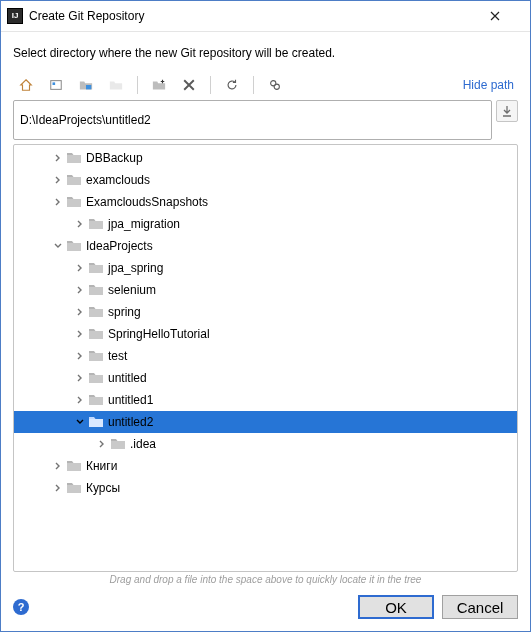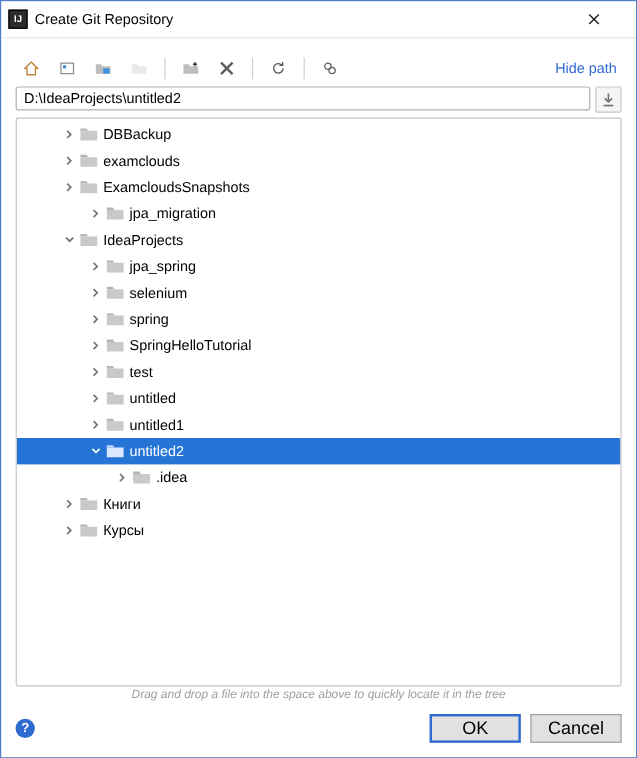--- a/index.html
+++ b/index.html
@@ -10,30 +10,30 @@
   .titlebar .title { margin-left:6px; font-size:12px; color:#000; flex:1; }
   .titlebar .close { width:46px; height:30px; display:flex; align-items:center; justify-content:center; font-size:13px; color:#222; }
   .content { flex:1; display:flex; flex-direction:column; padding:10px 12px 0 12px; }
   .instruction { font-size:12px; color:#000; padding:4px 0 10px 0; }
   .toolbar { display:flex; align-items:center; gap:4px; padding:4px 0; }
   .toolbar .tbtn { width:26px; height:22px; display:flex; align-items:center; justify-content:center; color:#6e6e6e; border-radius:2px; }
   .toolbar .sep { width:1px; height:18px; background:#d0d0d0; margin:0 4px; }
   .toolbar .spacer { flex:1; }
   .toolbar .link { color:#2e6bd0; font-size:12px; padding:0 4px; }
   .path-row { display:flex; align-items:stretch; }
-  .path-input { flex:1; height:20px; border:1px solid #afafaf; border-radius:2px; padding:2px 6px; font-size:12px; font-family:inherit; color:#000; outline:none; box-sizing:border-box; }
+  .path-input { flex:1; height:40px; border:1px solid #afafaf; border-radius:2px; padding:2px 6px; font-size:12px; font-family:inherit; color:#000; outline:none; box-sizing:border-box; }
   .path-btn { width:22px; height:22px; margin-left:4px; border:1px solid #c5c5c5; background:#f5f5f5; display:flex; align-items:center; justify-content:center; border-radius:2px; color:#6e6e6e; box-sizing:border-box; }
   .tree-wrap { flex:1; border:1px solid #c5c5c5; margin-top:4px; border-radius:2px; overflow:hidden; display:flex; flex-direction:column; }
   .tree { flex:1; overflow:auto; padding:2px 0; }
   .tree-row { display:flex; align-items:center; height:22px; padding-right:4px; white-space:nowrap; }
   .tree-row .chev { width:16px; display:flex; align-items:center; justify-content:center; color:#737373; font-size:9px; }
   .tree-row .folder { width:16px; height:14px; margin-right:4px; display:inline-flex; }
   .tree-row .label { font-size:12px; color:#000; }
   .tree-row.selected { background:#2675d6; }
-  .tree-row.selected .label, .tree-row.selected .chev { color:#ffffff; }
+  .tree-row.selected .label, .tree-row.selected .chev { color:#000000; }
   .hint { text-align:center; font-size:10px; color:#9e9e9e; padding:2px 0 0 0;font-style:italic; }
   .buttons { display:flex; align-items:center; padding:10px 12px 12px 12px; gap:8px; }
   .help-icon { width:16px; height:16px; border-radius:50%; background:#2e6bd0; color:#fff; display:flex; align-items:center; justify-content:center; font-size:11px; font-weight:bold; }
   .buttons .spacer { flex:1; }
   .btn { min-width:76px; height:24px; border:1px solid #a0a0a0; background:#e1e1e1; font-size:15px; font-family:inherit; color:#000; cursor:pointer; outline:none; }
   .btn.default { border:2px solid #2e6bd0; }
   svg { display:block; }
   .folder-svg .body { fill:#c9c9c9; }
   .folder-svg .tab  { fill:#b4b4b4; }
   .selected .folder-svg .body { fill:#d9e8ff; }
@@ -51,20 +51,21 @@
     <div class="title">Create Git Repository</div>
     <div class="close">
       <svg width="10" height="10" viewBox="0 0 10 10">
           <path d="M1 1 L9 9 M9 1 L1 9" stroke="currentColor" stroke-width="1.2"></path>
         </svg>
     </div>
   </div>
 
   <div class="content">
 
+    <div class="instruction">Select directory where the new Git repository will be created.</div>
 
     <div class="toolbar">
       <div class="tbtn">
         <svg width="14" height="14" viewBox="0 0 16 16">
             <path d="M8 2 L14 8 H12 V14 H4 V8 H2 Z" fill="none" stroke="#c0833a" stroke-width="1.3"></path>
           </svg>
       </div>
       <div class="tbtn">
         <svg width="14" height="14" viewBox="0 0 16 16">
             <rect x="2" y="3" width="12" height="10" fill="none" stroke="#8e8e8e" stroke-width="1.2"></rect>

